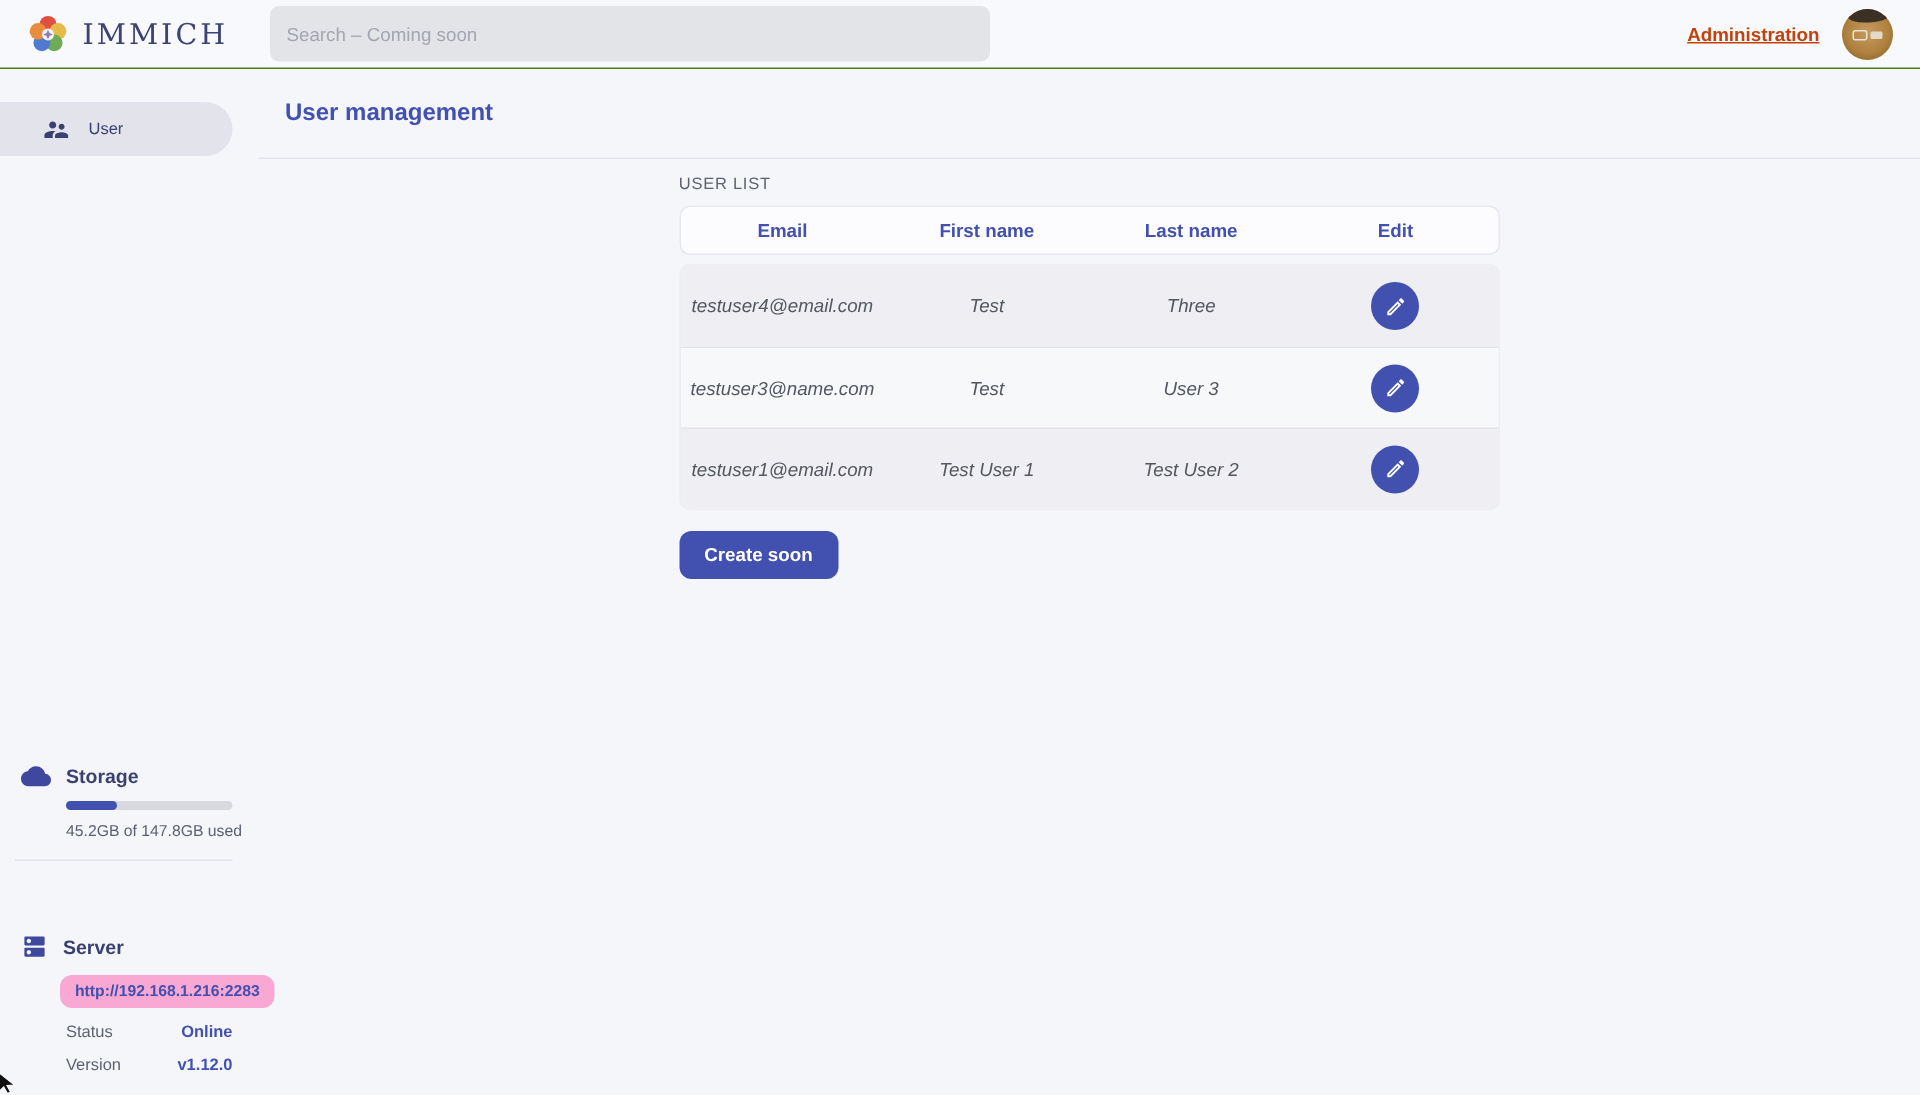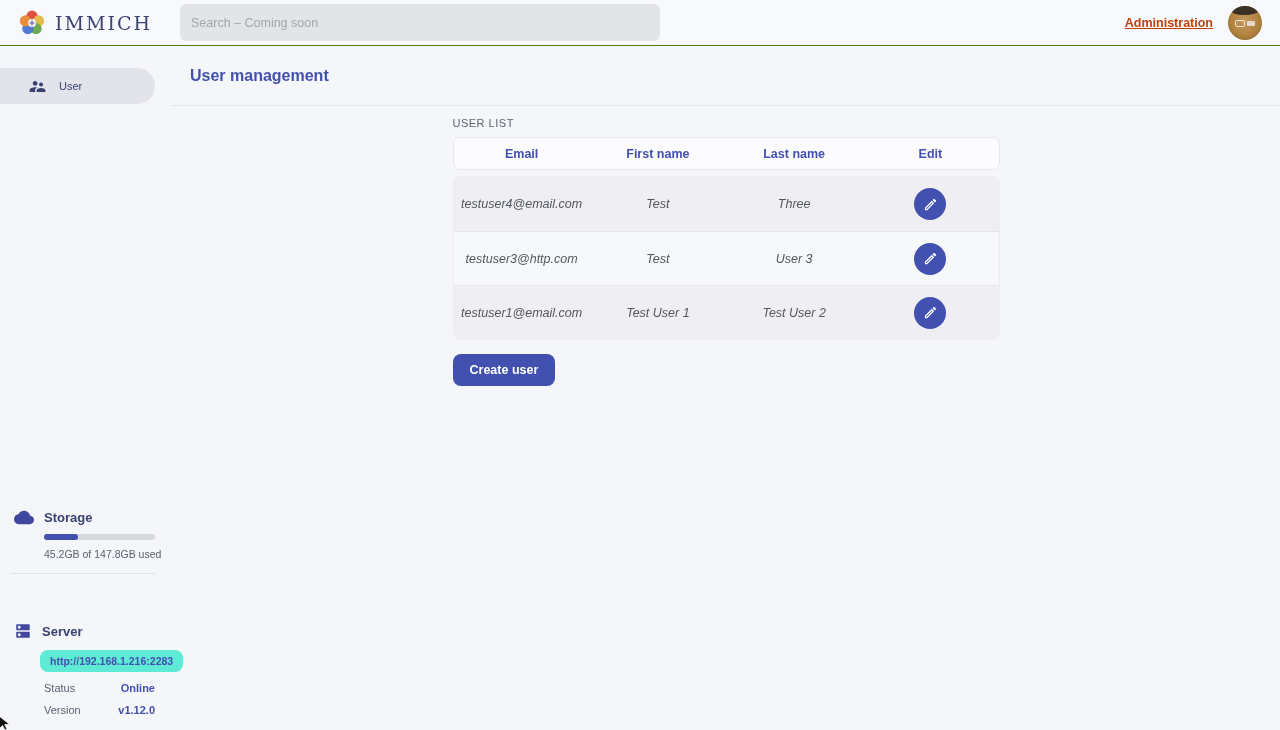--- a/index.html
+++ b/index.html
@@ -60,21 +60,21 @@
   .block-head { display:flex; align-items:center; gap:10px; padding-left:14px;margin-top:48px; }
   .block-title { font-size:13px; font-weight:700; color:#3a4170; }
   .progress-track {
     margin:9px 0 0 44px; width:111px; height:6px; border-radius:3px; background:#d8d9de;
   }
   .progress-fill { height:6px; border-radius:3px; background:#4250af; }
   .usage-text { margin:8px 0 0 44px; font-size:10.5px; color:#5c6170; }
   .side-divider { margin:13px 0 13px 10px; width:145px; border:none; border-top:1px solid #e2e3ea; }
   .url-pill {
     margin:10px 0 0 40px; display:inline-block;
-    background:#5eead4; border-radius:8px; padding:5px 10px;
+    background:#f9a8d4; border-radius:8px; padding:5px 10px;
     font-size:10.5px; font-weight:700; color:#4250af;
   }
   .kv-row {
     display:flex; justify-content:space-between;
     width:111px; margin:10px 0 0 44px; font-size:11px;
   }
   .kv-label { color:#5c6170; }
   .kv-value { color:#4250af; font-weight:700;text-align:center; }
   
   .main { flex:1; }
@@ -205,21 +205,21 @@
             <button class="edit-btn">
               <span style="display:flex">
                 <svg width="15" height="15" viewBox="0 0 24 24" fill="#ffffff">
                   <path d="M14.06 9.02l.92.92L5.92 19H5v-.92l9.06-9.06M17.66 3c-.25 0-.51.1-.7.29l-1.83 1.83 3.75 3.75 1.83-1.83c.39-.39.39-1.02 0-1.41l-2.34-2.34c-.2-.2-.45-.29-.71-.29zm-3.6 3.19L3 17.25V21h3.75L17.81 9.94l-3.75-3.75z"></path>
                 </svg>
               </span>
             </button>
           </div>
         </div>
         <div class="tr">
-          <div class="td">testuser3@http.com</div>
+          <div class="td">testuser3@name.com</div>
           <div class="td">Test</div>
           <div class="td">User 3</div>
           <div class="edit-cell">
             <button class="edit-btn">
               <span style="display:flex">
                 <svg width="15" height="15" viewBox="0 0 24 24" fill="#ffffff">
                   <path d="M14.06 9.02l.92.92L5.92 19H5v-.92l9.06-9.06M17.66 3c-.25 0-.51.1-.7.29l-1.83 1.83 3.75 3.75 1.83-1.83c.39-.39.39-1.02 0-1.41l-2.34-2.34c-.2-.2-.45-.29-.71-.29zm-3.6 3.19L3 17.25V21h3.75L17.81 9.94l-3.75-3.75z"></path>
                 </svg>
               </span>
             </button>
@@ -234,21 +234,21 @@
               <span style="display:flex">
                 <svg width="15" height="15" viewBox="0 0 24 24" fill="#ffffff">
                   <path d="M14.06 9.02l.92.92L5.92 19H5v-.92l9.06-9.06M17.66 3c-.25 0-.51.1-.7.29l-1.83 1.83 3.75 3.75 1.83-1.83c.39-.39.39-1.02 0-1.41l-2.34-2.34c-.2-.2-.45-.29-.71-.29zm-3.6 3.19L3 17.25V21h3.75L17.81 9.94l-3.75-3.75z"></path>
                 </svg>
               </span>
             </button>
           </div>
         </div>
       </div>
 
-      <button class="create-btn">Create user</button>
+      <button class="create-btn">Create soon</button>
     </div>
   </main>
 </div>
 
 <span class="cursor">
   <svg width="16" height="16" viewBox="0 0 16 16">
     <path d="M2 1 L2 14 L5.5 10.5 L8 15 L10 14 L7.6 9.6 L12.5 9.3 Z" fill="#111111" stroke="#ffffff" stroke-width="0.7"></path>
   </svg>
 </span>
 

